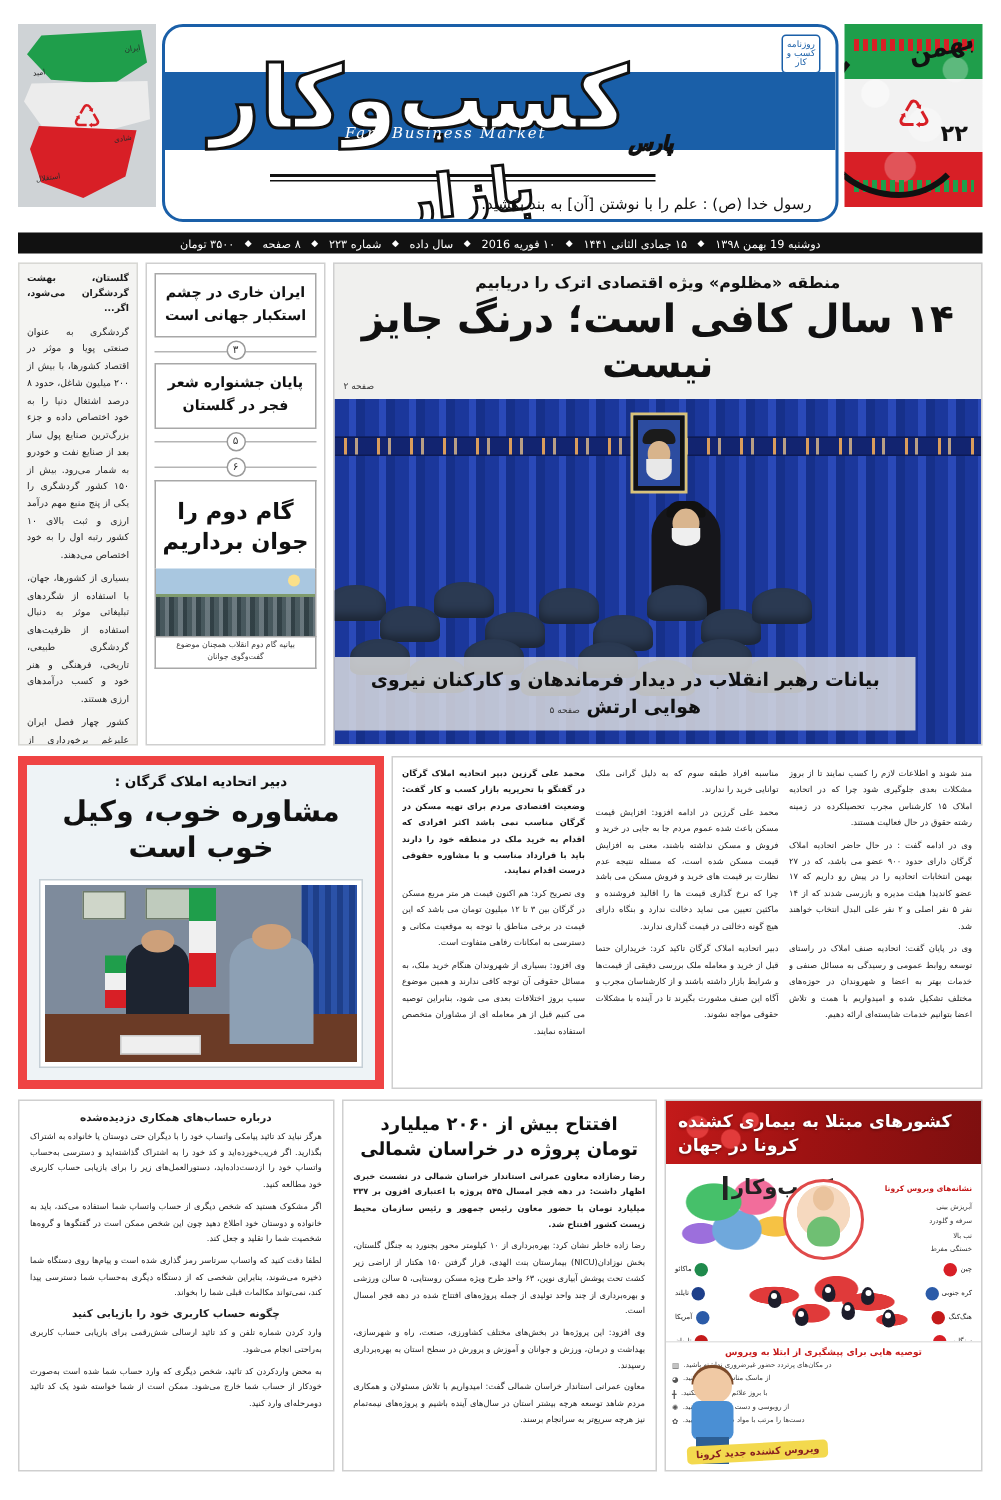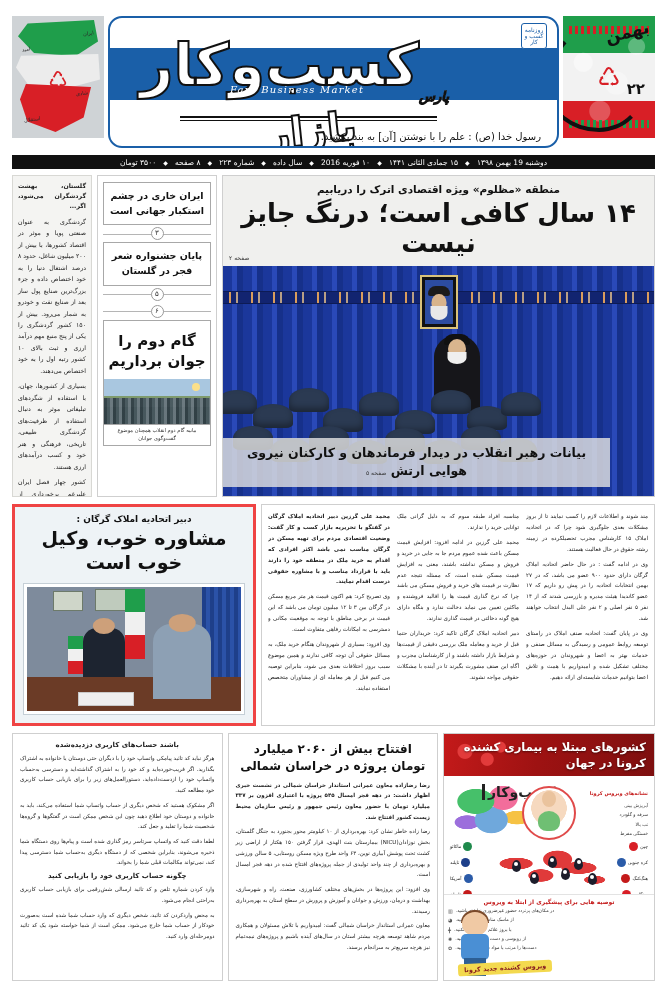--- a/index.html
+++ b/index.html
@@ -445,21 +445,21 @@
     display: flex;
     flex-direction: row;
     gap: 5px;
     margin: 7px 6px 0 6px;
     height: 222px;
   }
 
   .interview {
     width: 244px;
     flex-shrink: 0;
-    border: 3px solid #ef4444;
+    border: 6px solid #ef4444;
     background: #eef3f6;
     padding: 7px 8px 8px 8px;
     display: flex;
     flex-direction: column;
     overflow: hidden;
   }
   .iv-kicker { text-align:center; font-size:9px; font-weight:bold; color:#111; }
   .iv-head {
     text-align:center; font-size:19px; font-weight:bold; color:#111;
     margin-top: 3px; line-height:1.25;
@@ -570,21 +570,21 @@
   .ig-banner .virus {
     position:absolute; left:6px; top:3px; width:60px; height:36px;
     background:
       radial-gradient(circle at 25% 40%, #e23b3b 0 7px, transparent 8px),
       radial-gradient(circle at 62% 62%, #e23b3b 0 6px, transparent 7px),
       radial-gradient(circle at 84% 28%, #e23b3b 0 5px, transparent 6px);
   }
   .ig-title {
     position: relative; z-index:2;
     color:#ffffff; font-size: 11.5px; font-weight:bold;
-    text-align:right; line-height:1.4;
+    text-align:left; line-height:1.4;
     text-shadow: 0 1px 2px rgba(0,0,0,.5);
     padding: 0 8px;
   }
   .ig-body { flex:1; position:relative; background:#ffffff; overflow:hidden; }
 
   .ig-logo {
     position:absolute; left: 38px; top: 8px;
     font-size: 14px; font-weight:bold; color:#222;
     border-left: 3px solid #222; padding-left: 3px;
   }
@@ -977,21 +977,21 @@
       <div class="art-head">افتتاح بیش از ۲۰۶۰ میلیارد تومان پروژه در خراسان شمالی</div>
       <div class="art-body">
         <p class="hl">رضا رضازاده معاون عمرانی استاندار خراسان شمالی در نشست خبری اظهار داشت: در دهه فجر امسال ۵۴۵ پروژه با اعتباری افزون بر ۳۳۷ میلیارد تومان با حضور معاون رئیس جمهور و رئیس سازمان محیط زیست کشور افتتاح شد.</p>
         <p>رضا زاده خاطر نشان کرد: بهره‌برداری از ۱۰ کیلومتر محور بجنورد به جنگل گلستان، بخش نوزادان(NICU) بیمارستان بنت الهدی، قرار گرفتن ۱۵۰ هکتار از اراضی زیر کشت تحت پوشش آبیاری نوین، ۶۳ واحد طرح ویژه مسکن روستایی، ۵ سالن ورزشی و بهره‌برداری از چند واحد تولیدی از جمله پروژه‌های افتتاح شده در دهه فجر امسال است.</p>
         <p>وی افزود: این پروژه‌ها در بخش‌های مختلف کشاورزی، صنعت، راه و شهرسازی، بهداشت و درمان، ورزش و جوانان و آموزش و پرورش در سطح استان به بهره‌برداری رسیدند.</p>
         <p>معاون عمرانی استاندار خراسان شمالی گفت: امیدواریم با تلاش مسئولان و همکاری مردم شاهد توسعه هرچه بیشتر استان در سال‌های آینده باشیم و پروژه‌های نیمه‌تمام نیز هرچه سریع‌تر به سرانجام برسند.</p>
       </div>
     </div>
 
     <div class="article">
-      <div class="art-sub">باشند حساب‌های کاربری دزدیده‌شده</div>
+      <div class="art-sub">درباره حساب‌های همکاری دزدیده‌شده</div>
       <div class="art-body">
         <p>هرگز نباید کد تائید پیامکی واتساپ خود را با دیگران حتی دوستان یا خانواده به اشتراک بگذارید. اگر فریب‌خورده‌اید و کد خود را به اشتراک گذاشته‌اید و دسترسی به‌حساب واتساپ خود را از‌دست‌داده‌اید، دستورالعمل‌های زیر را برای بازیابی حساب کاربری خود مطالعه کنید.</p>
         <p>اگر مشکوک هستید که شخص دیگری از حساب واتساپ شما استفاده می‌کند، باید به خانواده و دوستان خود اطلاع دهید چون این شخص ممکن است در گفتگوها و گروه‌ها شخصیت شما را تقلید و جعل کند.</p>
         <p>لطفا دقت کنید که واتساپ سرتاسر رمز گذاری شده است و پیام‌ها روی دستگاه شما ذخیره می‌شوند، بنابراین شخصی که از دستگاه دیگری به‌حساب شما دسترسی پیدا کند، نمی‌تواند مکالمات قبلی شما را بخواند.</p>
       </div>
       <div class="art-sub">چگونه حساب کاربری خود را بازیابی کنید</div>
       <div class="art-body">
         <p>وارد کردن شماره تلفن و کد تائید ارسالی شش‌رقمی برای بازیابی حساب کاربری به‌راحتی انجام می‌شود.</p>
         <p>به محض واردکردن کد تائید، شخص دیگری که وارد حساب شما شده است به‌صورت خودکار از حساب شما خارج می‌شود. ممکن است از شما خواسته شود یک کد تائید دومرحله‌ای وارد کنید.</p>
 

